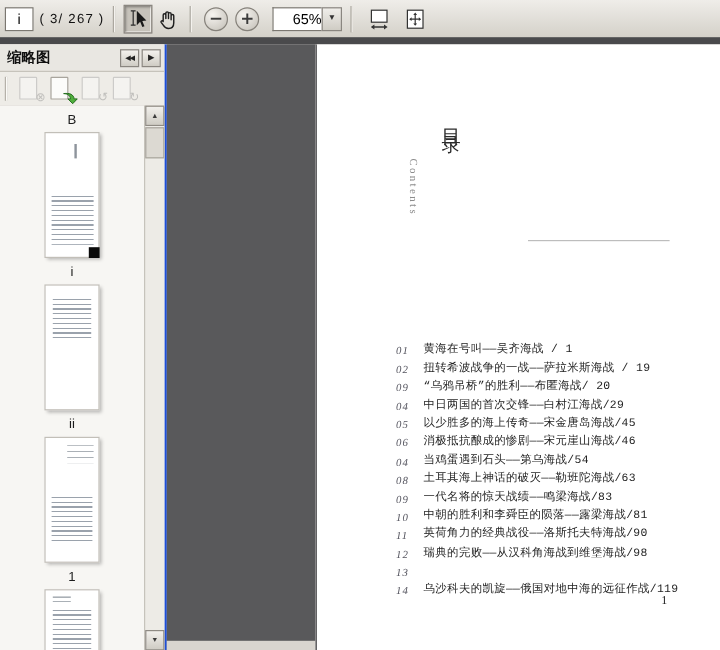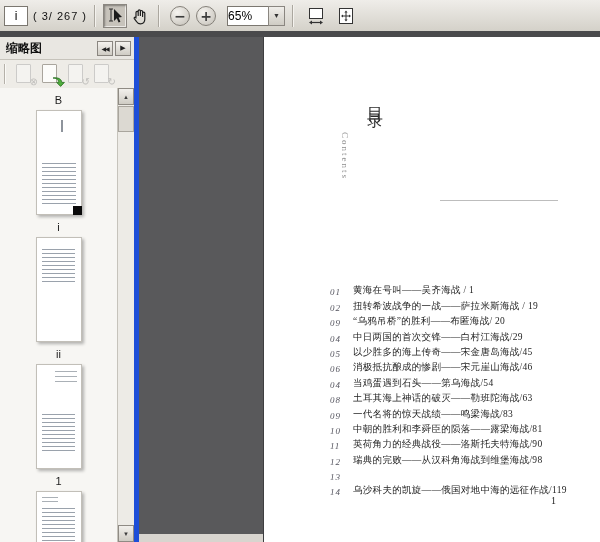--- a/index.html
+++ b/index.html
@@ -33,32 +33,32 @@
   .circle-btn{
     width:20px;height:20px;border-radius:50%;
     background:radial-gradient(circle at 35% 30%,#f6f4f0,#c2beb6);
     border:1px solid #85817a;margin:0 3px;
     display:flex;align-items:center;justify-content:center;
     font:bold 14px/1 "DejaVu Sans",sans-serif;color:#3c3c3c;cursor:pointer;padding:0;
   }
   .zoom-box{display:flex;margin-left:8px;}
   .zoom-input{
     width:40px;height:18px;border:1px solid #7b7770;border-right:none;background:#fff;
-    font:12px "Liberation Sans",sans-serif;text-align:left;padding:0;
+    font:12px "Liberation Sans",sans-serif;text-align:right;padding:0;
   }
   .zoom-drop{
     width:17px;height:20px;border:1px solid #8a8680;background:linear-gradient(#f0eeea,#cfccc4);
     font-size:7px;color:#333;display:flex;align-items:center;justify-content:center;
     cursor:pointer;padding:0;
   }
   .fit-btn{margin:0 3px;}
   
   .sidebar{
     position:absolute;left:0;top:37px;width:139px;height:505px;
-    background:#f4f3ef;border-right:5px solid #1d4ed8;box-sizing:border-box;
+    background:#f4f3ef;border-right:2px solid #1d4ed8;box-sizing:border-box;
   }
   .sidebar-header{
     height:22px;display:flex;align-items:center;
     background:#e9e7e2;border-bottom:1px solid #c6c3bb;padding:0 3px 0 6px;
   }
   .sidebar-title{font-size:12px;font-weight:bold;color:#111;flex:1;}
   .hdr-btn{
     width:16px;height:15px;margin-left:2px;border:1px solid #8a8680;
     background:linear-gradient(#f4f2ee,#cfccc4);
     display:flex;align-items:center;justify-content:center;
@@ -146,21 +146,21 @@
     font-family:"Liberation Serif",serif;font-size:9px;color:#8c8c8c;letter-spacing:2px;
   }
   .toc-rule{position:absolute;left:176px;top:163px;width:118px;height:1px;background:#bdbdbd;}
   .toc-list{position:absolute;left:66px;top:245px;}
   .toc-row{display:flex;height:15.4px;align-items:flex-end;}
   .toc-num{
     width:23px;flex:none;
     font:italic 9px "Liberation Serif",serif;color:#55555f;letter-spacing:1px;
   }
   .toc-title{
-    font-family:Liberation Serif, serif;font-size:9.5px;color:#1e1e1e;
+    font-family:Liberation Mono, monospace;font-size:9.5px;color:#1e1e1e;
     letter-spacing:.3px;white-space:nowrap;
   }
   .doc-pagenum{
     position:absolute;left:287px;top:458px;
     font:10px "Liberation Serif",serif;color:#222;
   }
   svg{display:block;}
 </style>
 </head>
 <body>

